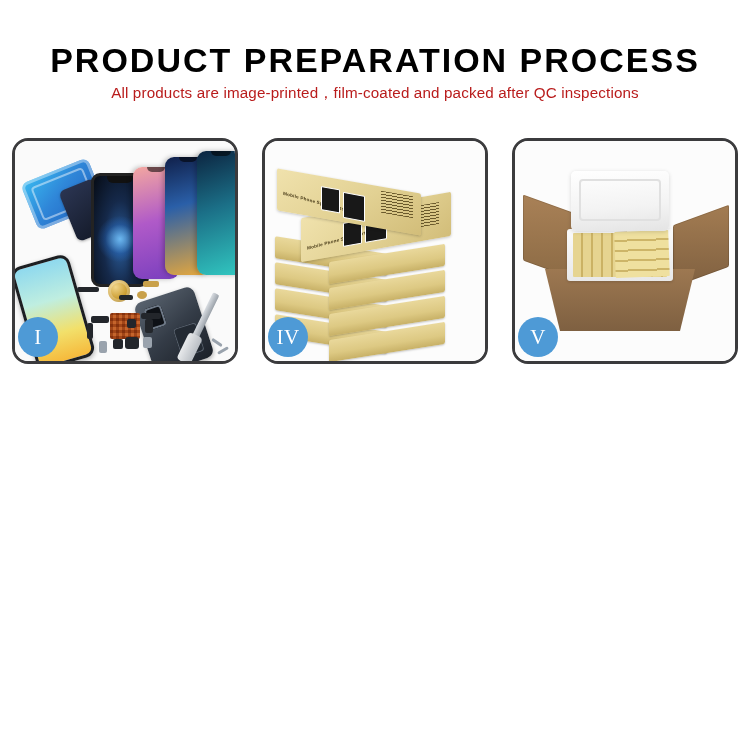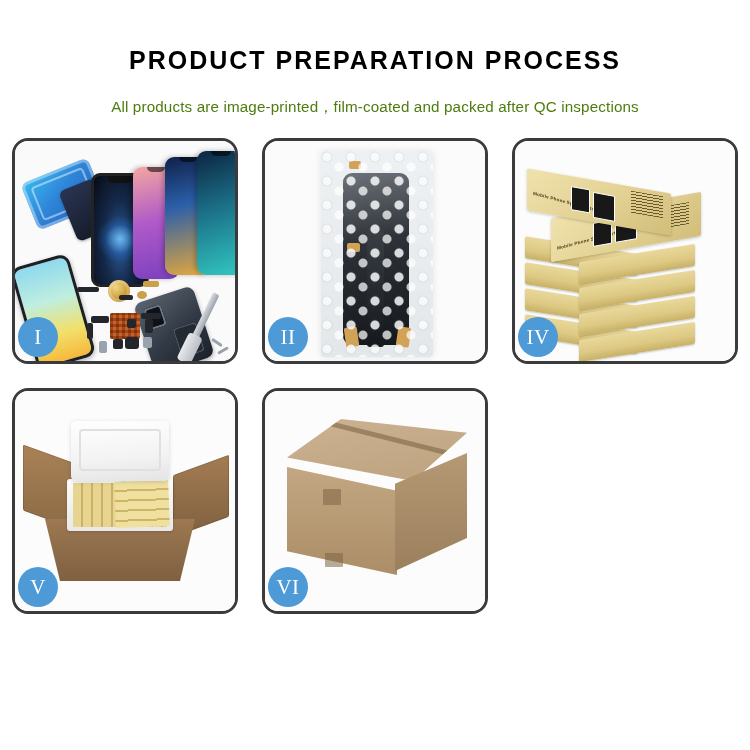--- a/index.html
+++ b/index.html
@@ -16,33 +16,33 @@
   }
 
   
   .header {
     width: 750px;
     padding-top: 40px;
     text-align: center;
   }
   .title {
     font-family: "Liberation Sans", sans-serif;
-    font-size: 25px;
+    font-size: 34px;
     font-weight: bold;
     letter-spacing: 2.0px;
     color: #000000;
     line-height: 40px;
     white-space: nowrap;
   }
   .subtitle {
-    margin-top: 17px;
+    margin-top: 3px;
     font-family: "Liberation Sans", sans-serif;
     font-size: 15.2px;
     font-weight: normal;
-    color: #4d7c0f;
+    color: #b91c1c;
     letter-spacing: 0.15px;
     white-space: nowrap;
   }
 
   
   .grid {
     position: absolute;
     top: 138px;
     left: 12px;
     width: 726px;
@@ -409,35 +409,20 @@
       <div class="tiny dark" style="left:110px;top:196px;width:14px;height:12px;border-radius:3px;"></div>
       <div class="tiny silver" style="left:128px;top:196px;width:9px;height:11px;"></div>
       <div class="tiny dark" style="left:112px;top:178px;width:9px;height:9px;"></div>
       <div class="screwdriver"></div>
       <div class="tiny silver" style="left:196px;top:200px;width:12px;height:3px;transform:rotate(35deg);"></div>
       <div class="tiny silver" style="left:202px;top:208px;width:12px;height:3px;transform:rotate(-30deg);"></div>
     </div>
     <div class="badge">I</div>
   </div>
 
-  <div class="panel">
-    <div class="scene p2-bg">
-      <div class="bubblepack">
-        <div class="screen-in"></div>
-        <div class="flexstrip"></div>
-        <div class="tape" style="left:28px;top:10px;width:12px;height:8px;"></div>
-        <div class="tape" style="left:26px;top:92px;width:13px;height:9px;"></div>
-        <div class="tape" style="left:24px;top:176px;width:13px;height:20px;transform:rotate(-8deg);"></div>
-        <div class="tape" style="left:76px;top:176px;width:13px;height:20px;transform:rotate(8deg);"></div>
-        <div class="bubbles2"></div>
-        <div class="bubbles"></div>
-      </div>
-    </div>
-    <div class="badge">II</div>
-  </div>
 
 
   <div class="panel">
     <div class="scene p4-bg">
       <div class="stack">
 
         <div class="sbox" style="left:10px;top:182px;width:112px;height:22px;transform:skewY(9deg);"></div>
         <div class="sbox" style="left:10px;top:156px;width:112px;height:22px;transform:skewY(9deg);"></div>
         <div class="sbox" style="left:10px;top:130px;width:112px;height:22px;transform:skewY(9deg);"></div>
         <div class="sbox" style="left:10px;top:104px;width:112px;height:22px;transform:skewY(9deg);"></div>
@@ -471,26 +456,14 @@
       <div class="flapR"></div>
       <div class="cartonBody"></div>
       <div class="cooler"></div>
       <div class="ybars"></div>
       <div class="ybars2"></div>
       <div class="coolerLid"></div>
     </div>
     <div class="badge">V</div>
   </div>
 
-  <div class="panel">
-    <div class="scene p6-bg">
-      <div class="cTop">
-        <span class="seam"></span>
-      </div>
-      <div class="cFrontFix"></div>
-      <div class="cSide"></div>
-      <div class="tab" style="left:58px;top:98px;width:18px;height:16px;"></div>
-      <div class="tab" style="left:60px;top:162px;width:18px;height:14px;"></div>
-    </div>
-    <div class="badge">VI</div>
-  </div>
 
 </div>
 
 </body></html>

